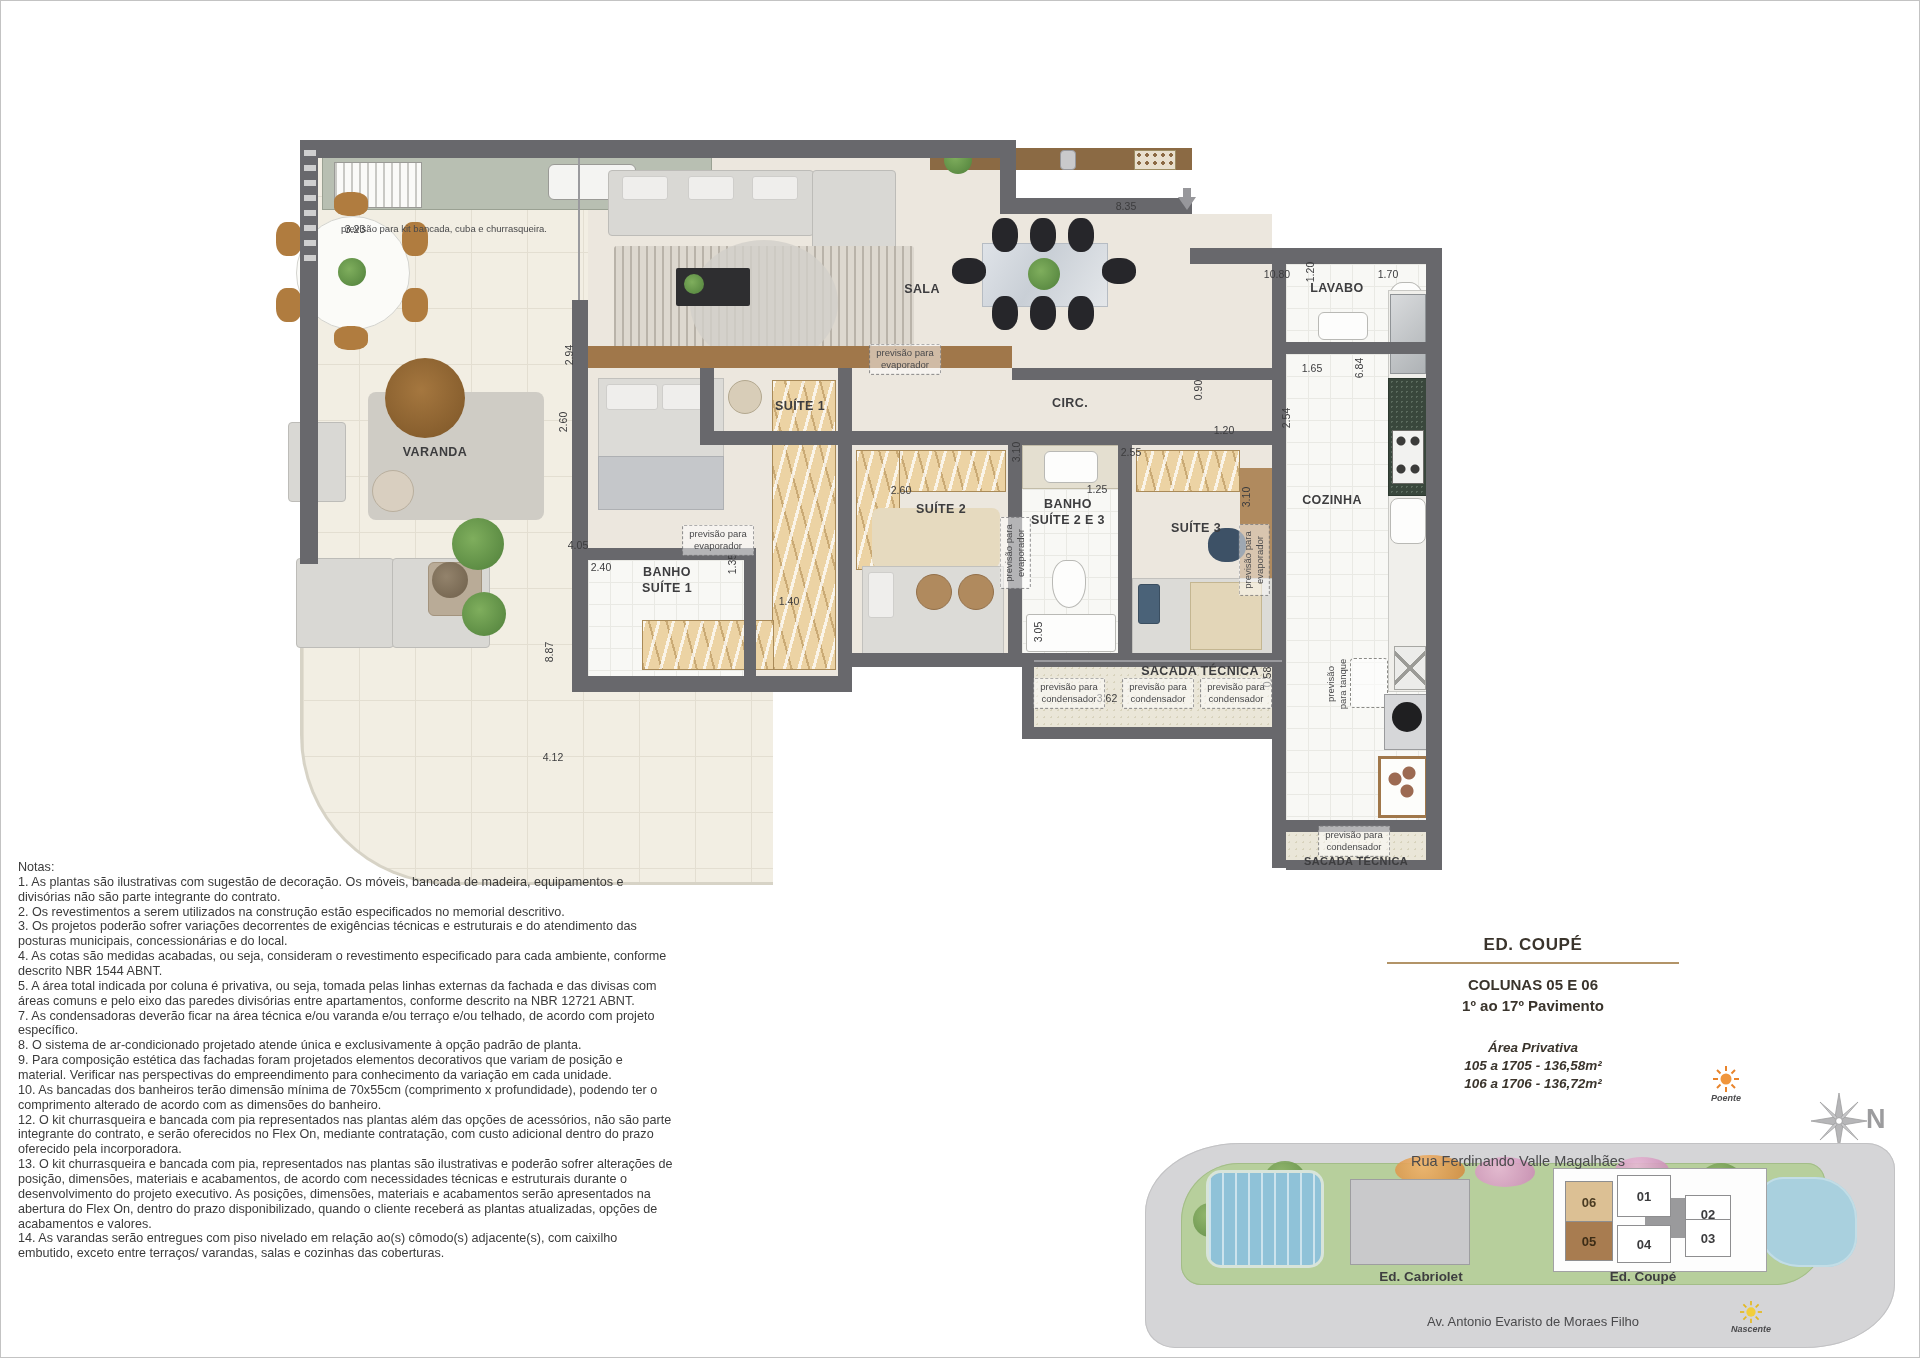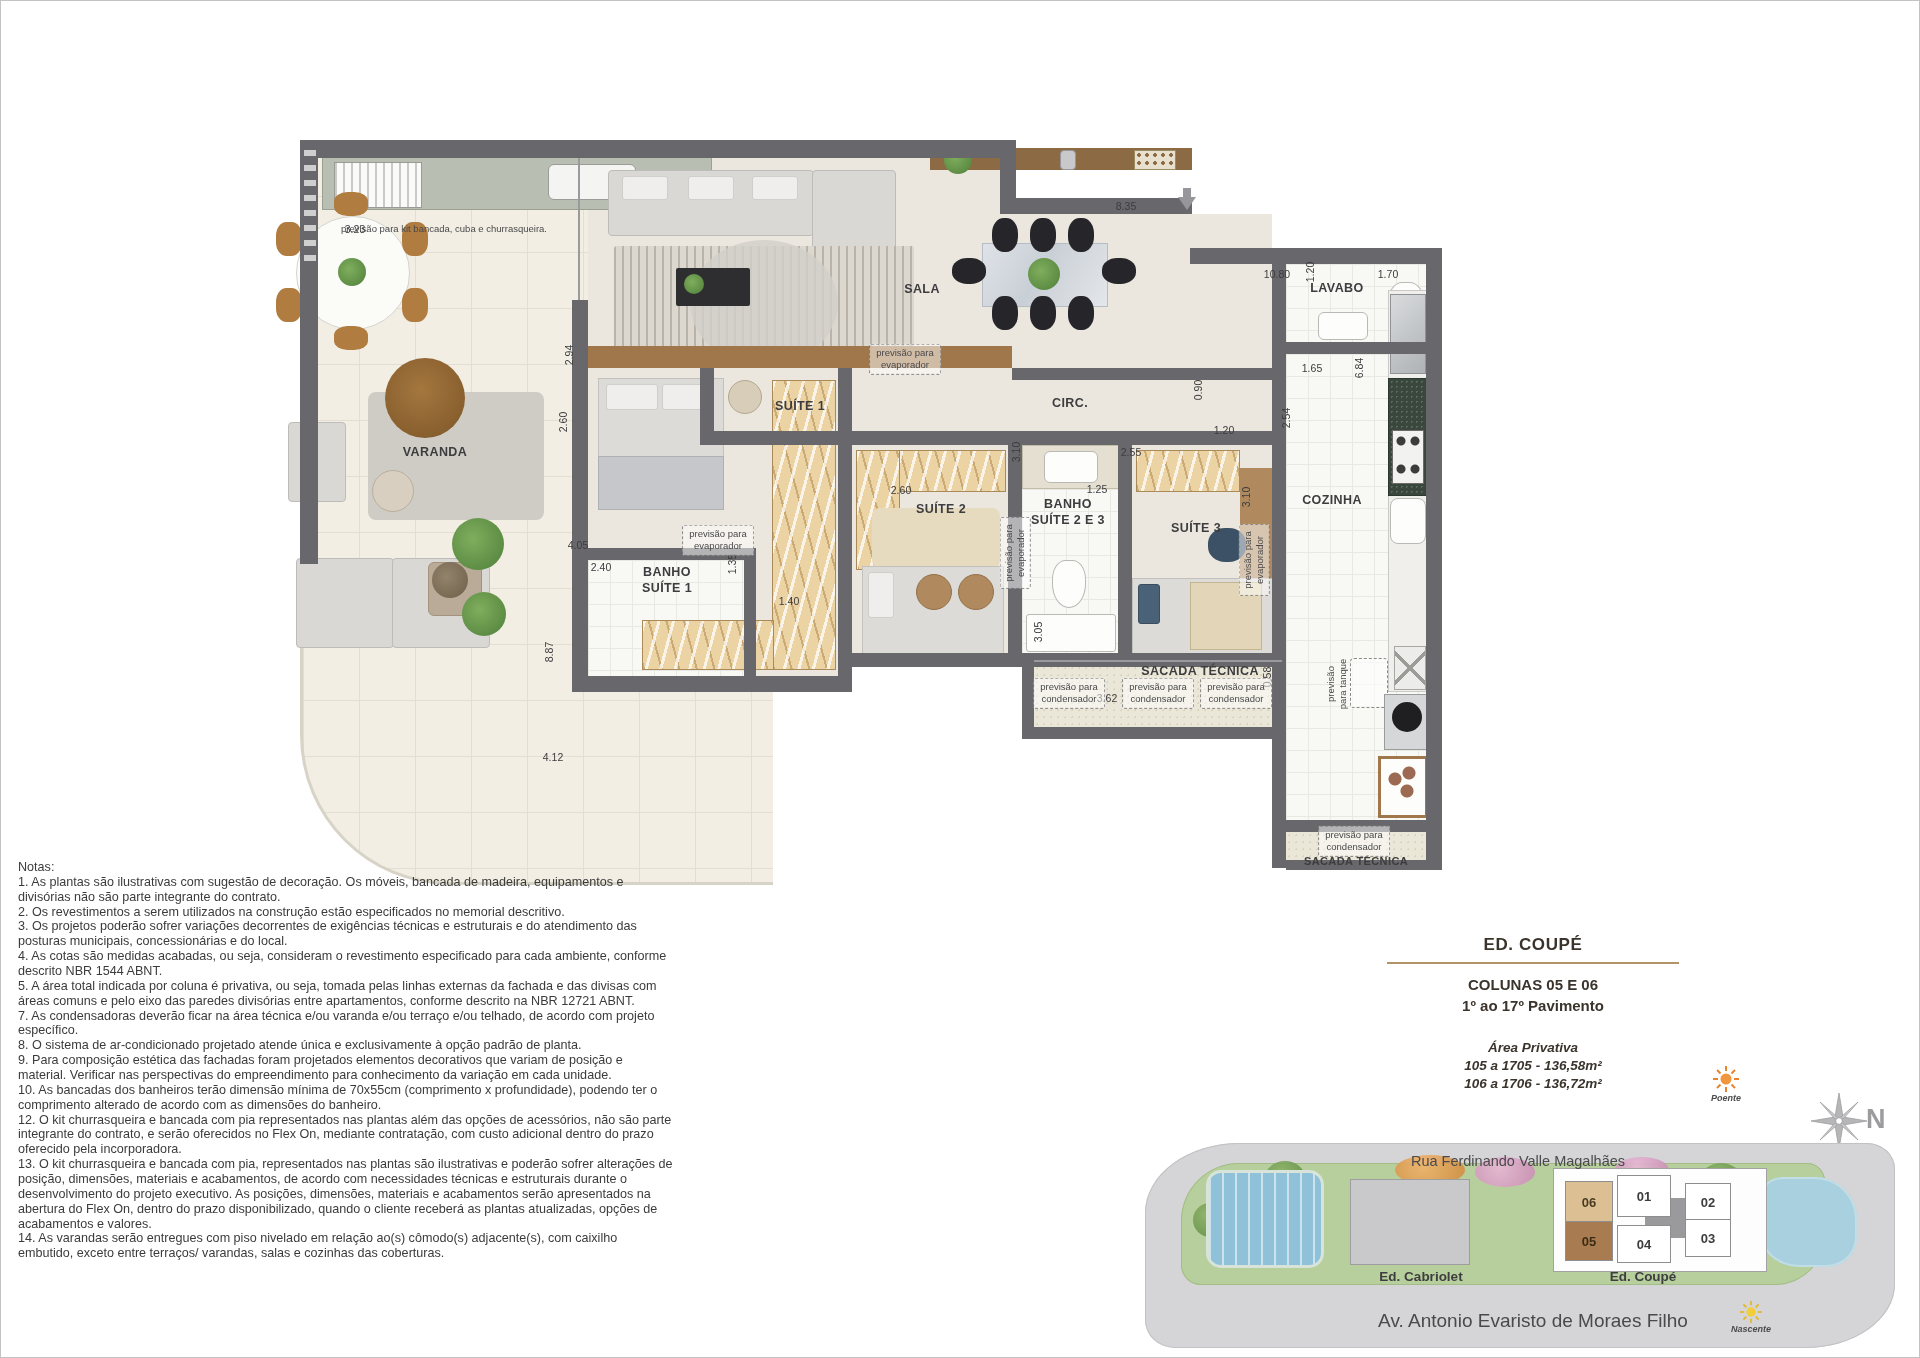--- a/index.html
+++ b/index.html
@@ -61,21 +61,21 @@
   .waterpark{position:absolute;left:612px;top:34px;width:100px;height:90px;background:#a9d0de;border-radius:26px 42px 30px 42px;box-shadow:inset 0 0 0 2px #c2dde6;}
   .bldg-cab{position:absolute;left:205px;top:36px;width:118px;height:84px;background:#c9c9cb;border:1px solid #9e9ea0;}
   .bldg-coupe{position:absolute;left:408px;top:25px;width:212px;height:102px;background:#fdfdfd;border:1px solid #a2a2a4;}
   .unit{position:absolute;border:1px solid #8e8e90;background:#fff;display:flex;align-items:center;justify-content:center;font-weight:bold;font-size:13px;color:#3c3c3e;}
   .unit.hl-light{background:#dcc094;color:#4a3b22;}
   .unit.hl-dark{background:#a87c50;color:#3c2c16;}
   .ucore{position:absolute;left:500px;top:55px;width:42px;height:40px;background:#9a9a9c;}
   .bname-site{position:absolute;transform:translate(-50%,0);font-weight:bold;font-size:13.5px;color:#3e3e40;white-space:nowrap;}
   .street{position:absolute;transform:translate(-50%,-50%);color:#4a4a4c;white-space:nowrap;}
   .street.top{font-size:14.5px;}
-  .street.bottom{font-size:19px;}
+  .street.bottom{font-size:13px;}
 </style>
 </head>
 <body>
 
 <div class="frame"></div>
 
 <section>
 
   <div class="floor tilegrid" style="left:300px;top:140px;width:470px;height:742px;background-color:#f2eee3;border:3px solid #d7d3c6;border-top:none;border-right:none;border-bottom-left-radius:150px;"></div>
   <div class="floor warm" style="left:588px;top:158px;width:414px;height:212px;"></div>
@@ -349,21 +349,21 @@
   <div class="waterpark"></div>
   <div class="bldg-cab"></div>
   <div class="bldg-coupe"></div>
   <div class="ucore"></div>
   <div class="unit hl-light" style="left:420px;top:38px;width:46px;height:40px;">
       <span>06</span>
     </div>
   <div class="unit" style="left:472px;top:32px;width:52px;height:40px;">
       <span>01</span>
     </div>
-  <div class="unit" style="left:540px;top:40px;width:44px;height:36px;text-align:right;">
+  <div class="unit" style="left:540px;top:52px;width:44px;height:36px;text-align:right;">
       <span>02</span>
     </div>
   <div class="unit hl-dark" style="left:420px;top:78px;width:46px;height:38px;">
       <span>05</span>
     </div>
   <div class="unit" style="left:472px;top:82px;width:52px;height:36px;">
       <span>04</span>
     </div>
   <div class="unit" style="left:540px;top:76px;width:44px;height:36px;">
       <span>03</span>

